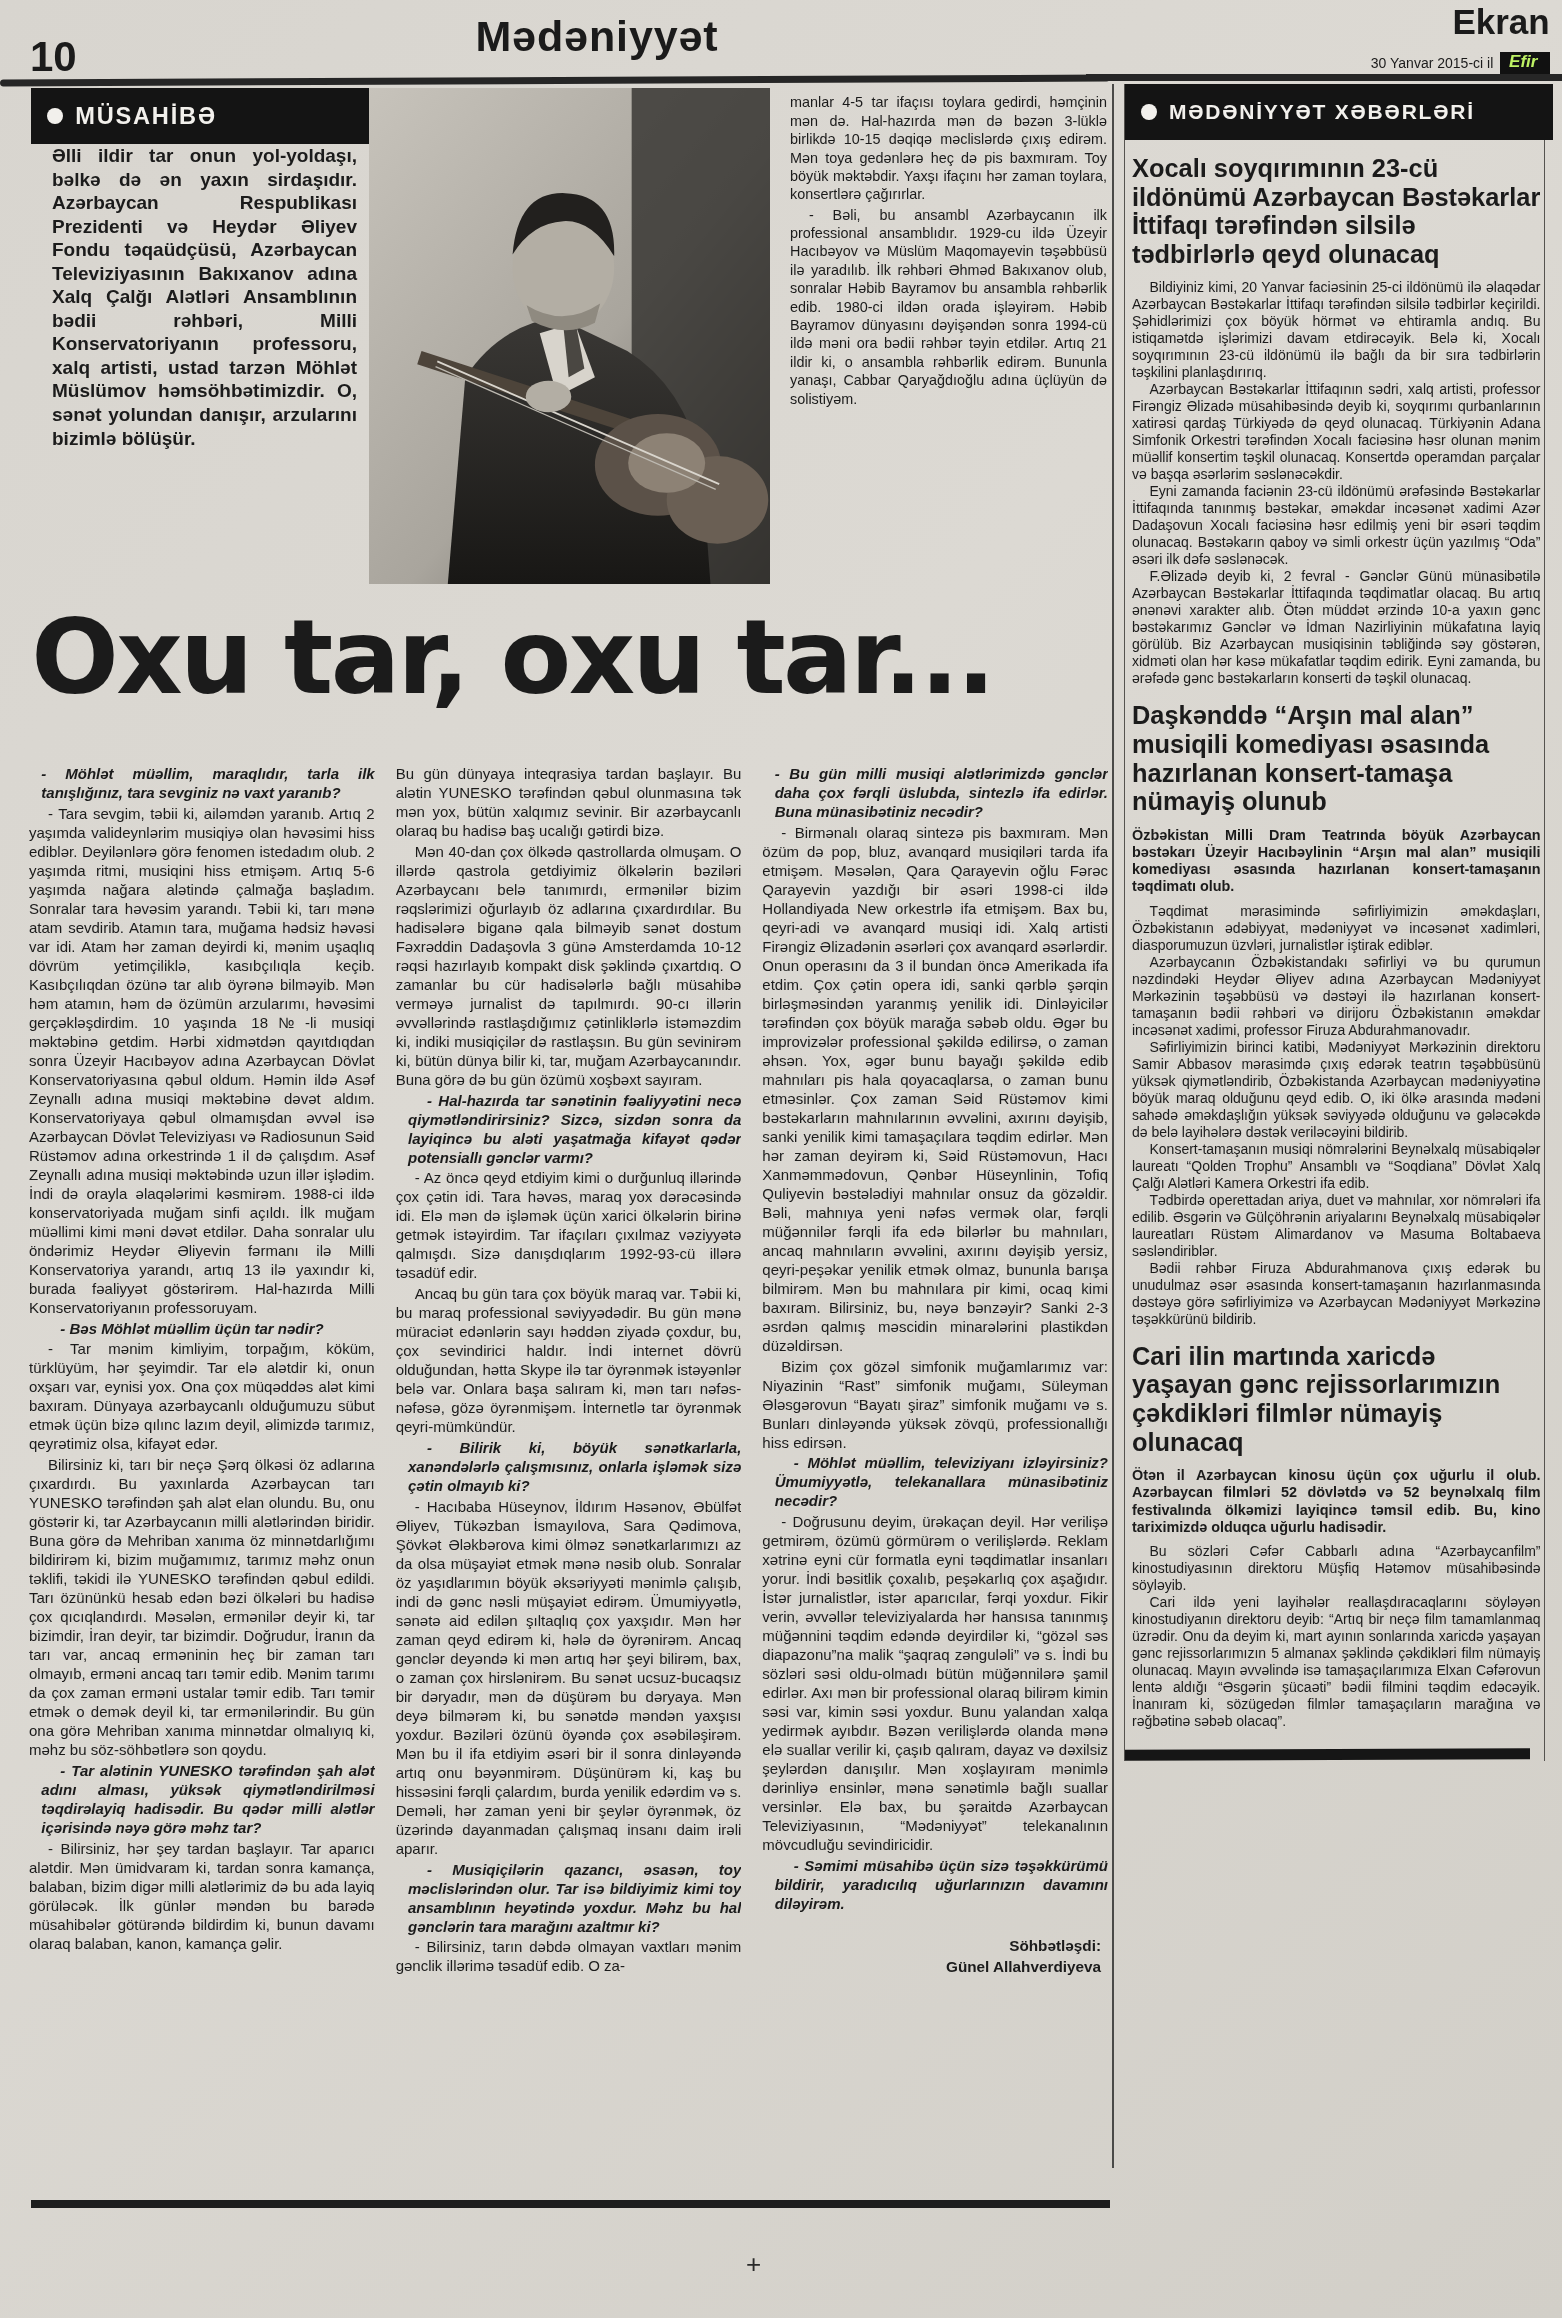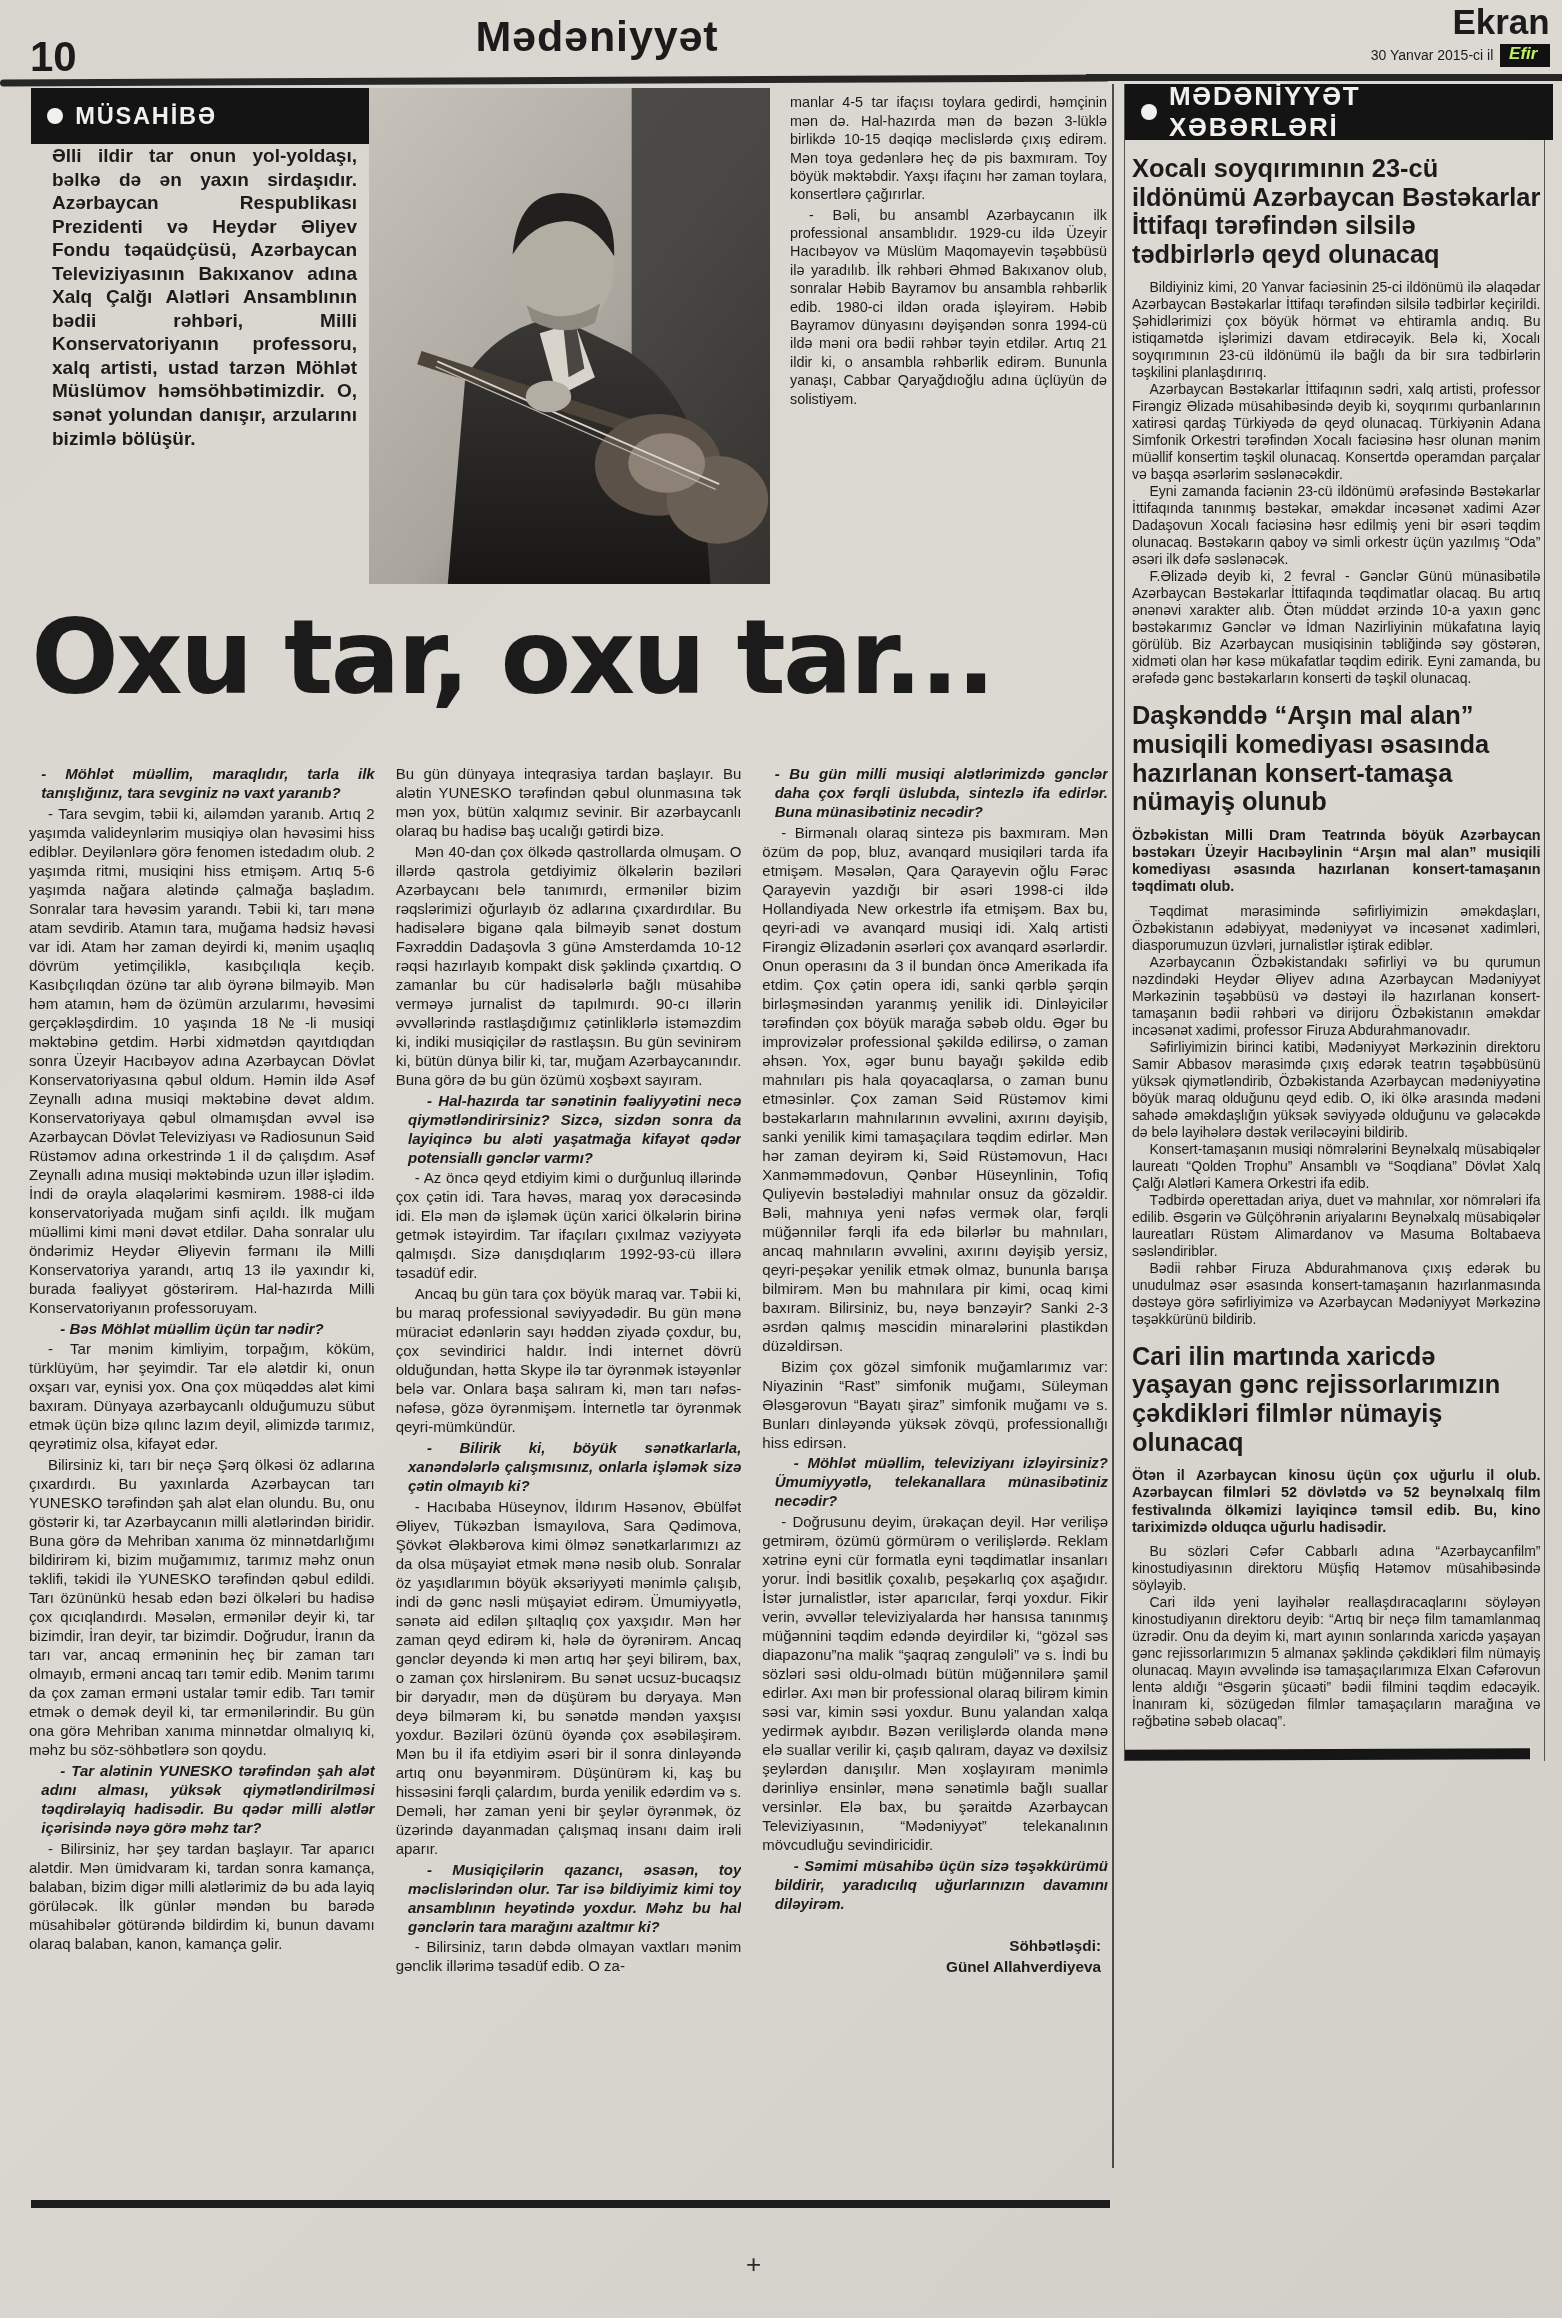--- a/index.html
+++ b/index.html
@@ -6,21 +6,21 @@
   .page{position:relative;width:1562px;height:2319px;margin:0 auto;
     background:linear-gradient(135deg,#d8d5cf 0%,#dcd9d3 40%,#d2cfc8 100%);
     font-family:"Liberation Sans",sans-serif;color:#1b1b1b;overflow:hidden;}
   
   .hdr{position:absolute;left:0;top:0;width:100%;height:84px;}
   .page-num{position:absolute;left:30px;top:33px;font-size:42px;font-weight:bold;}
   .section-title{position:absolute;left:0;right:368px;top:12.3px;text-align:center;
     font-size:43px;font-weight:bold;letter-spacing:0.9px;}
   .masthead{position:absolute;right:12.3px;top:3.5px;text-align:right;line-height:1;}
   .masthead .ekran{font-size:35px;font-weight:bold;letter-spacing:0;}
-  .masthead .row2{margin-top:5px;display:flex;align-items:center;justify-content:flex-end;gap:7px;}
+  .masthead .row2{margin-top:13px;display:flex;align-items:center;justify-content:flex-end;gap:7px;}
   .masthead .date{font-size:14px;}
   .masthead .efir{background:#111;color:#bef264;font-size:17px;font-weight:bold;font-style:italic;
     padding:1.8px 12.3px 4.4px 8.8px;}
   .hdr-rule{position:absolute;left:0;top:77px;width:1110px;height:7px;background:#262626;
     border-radius:3.5px;transform:rotate(-0.25deg);}
   .hdr-rule2{position:absolute;left:1086px;top:74px;width:476px;height:7px;background:#262626;}
   
   .vrule{position:absolute;left:1112px;top:84px;width:1.8px;height:2084px;background:#4a4a48;}
   
   .main{position:absolute;left:26px;top:88px;width:1084px;}
@@ -171,21 +171,21 @@
           <div>Günel Allahverdiyeva</div>
         </div>
       </div>
     </div>
     <div class="cols-rule"></div>
   </div>
 
   <div class="news news-box">
     <div class="bar news-bar">
       <span class="bullet"></span>
-      <span class="bar-label" style="font-size:26px">MƏDƏNİYYƏT XƏBƏRLƏRİ</span>
+      <span class="bar-label" style="font-size:21px">MƏDƏNİYYƏT XƏBƏRLƏRİ</span>
     </div>
 
     <div class="news-art">
       <div class="news-title">Xocalı soyqırımının 23-cü ildönümü Azərbaycan Bəstəkarlar İttifaqı tərəfindən silsilə tədbirlərlə qeyd olunacaq</div>
       <div class="news-body">
         <p>Bildiyiniz kimi, 20 Yanvar faciəsinin 25-ci ildönümü ilə əlaqədar Azərbaycan Bəstəkarlar İttifaqı tərəfindən silsilə tədbirlər keçirildi. Şəhidlərimizi çox böyük hörmət və ehtiramla andıq. Bu istiqamətdə işlərimizi davam etdirəcəyik. Belə ki, Xocalı soyqırımının 23-cü ildönümü ilə bağlı da bir sıra tədbirlərin təşkilini planlaşdırırıq.</p>
         <p>Azərbaycan Bəstəkarlar İttifaqının sədri, xalq artisti, professor Firəngiz Əlizadə müsahibəsində deyib ki, soyqırımı qurbanlarının xatirəsi qardaş Türkiyədə də qeyd olunacaq. Türkiyənin Adana Simfonik Orkestri tərəfindən Xocalı faciəsinə həsr olunan mənim müəllif konsertim təşkil olunacaq. Konsertdə operamdan parçalar və başqa əsərlərim səslənəcəkdir.</p>
         <p>Eyni zamanda faciənin 23-cü ildönümü ərəfəsində Bəstəkarlar İttifaqında tanınmış bəstəkar, əməkdar incəsənət xadimi Azər Dadaşovun Xocalı faciəsinə həsr edilmiş yeni bir əsəri təqdim olunacaq. Bəstəkarın qaboy və simli orkestr üçün yazılmış “Oda” əsəri ilk dəfə səslənəcək.</p>
         <p>F.Əlizadə deyib ki, 2 fevral - Gənclər Günü münasibətilə Azərbaycan Bəstəkarlar İttifaqında təqdimatlar olacaq. Bu artıq ənənəvi xarakter alıb. Ötən müddət ərzində 10-a yaxın gənc bəstəkarımız Gənclər və İdman Nazirliyinin mükafatına layiq görülüb. Biz Azərbaycan musiqisinin təbliğində səy göstərən, xidməti olan hər kəsə mükafatlar təqdim edirik. Eyni zamanda, bu ərəfədə gənc bəstəkarların konserti də təşkil olunacaq.</p>
       </div>

